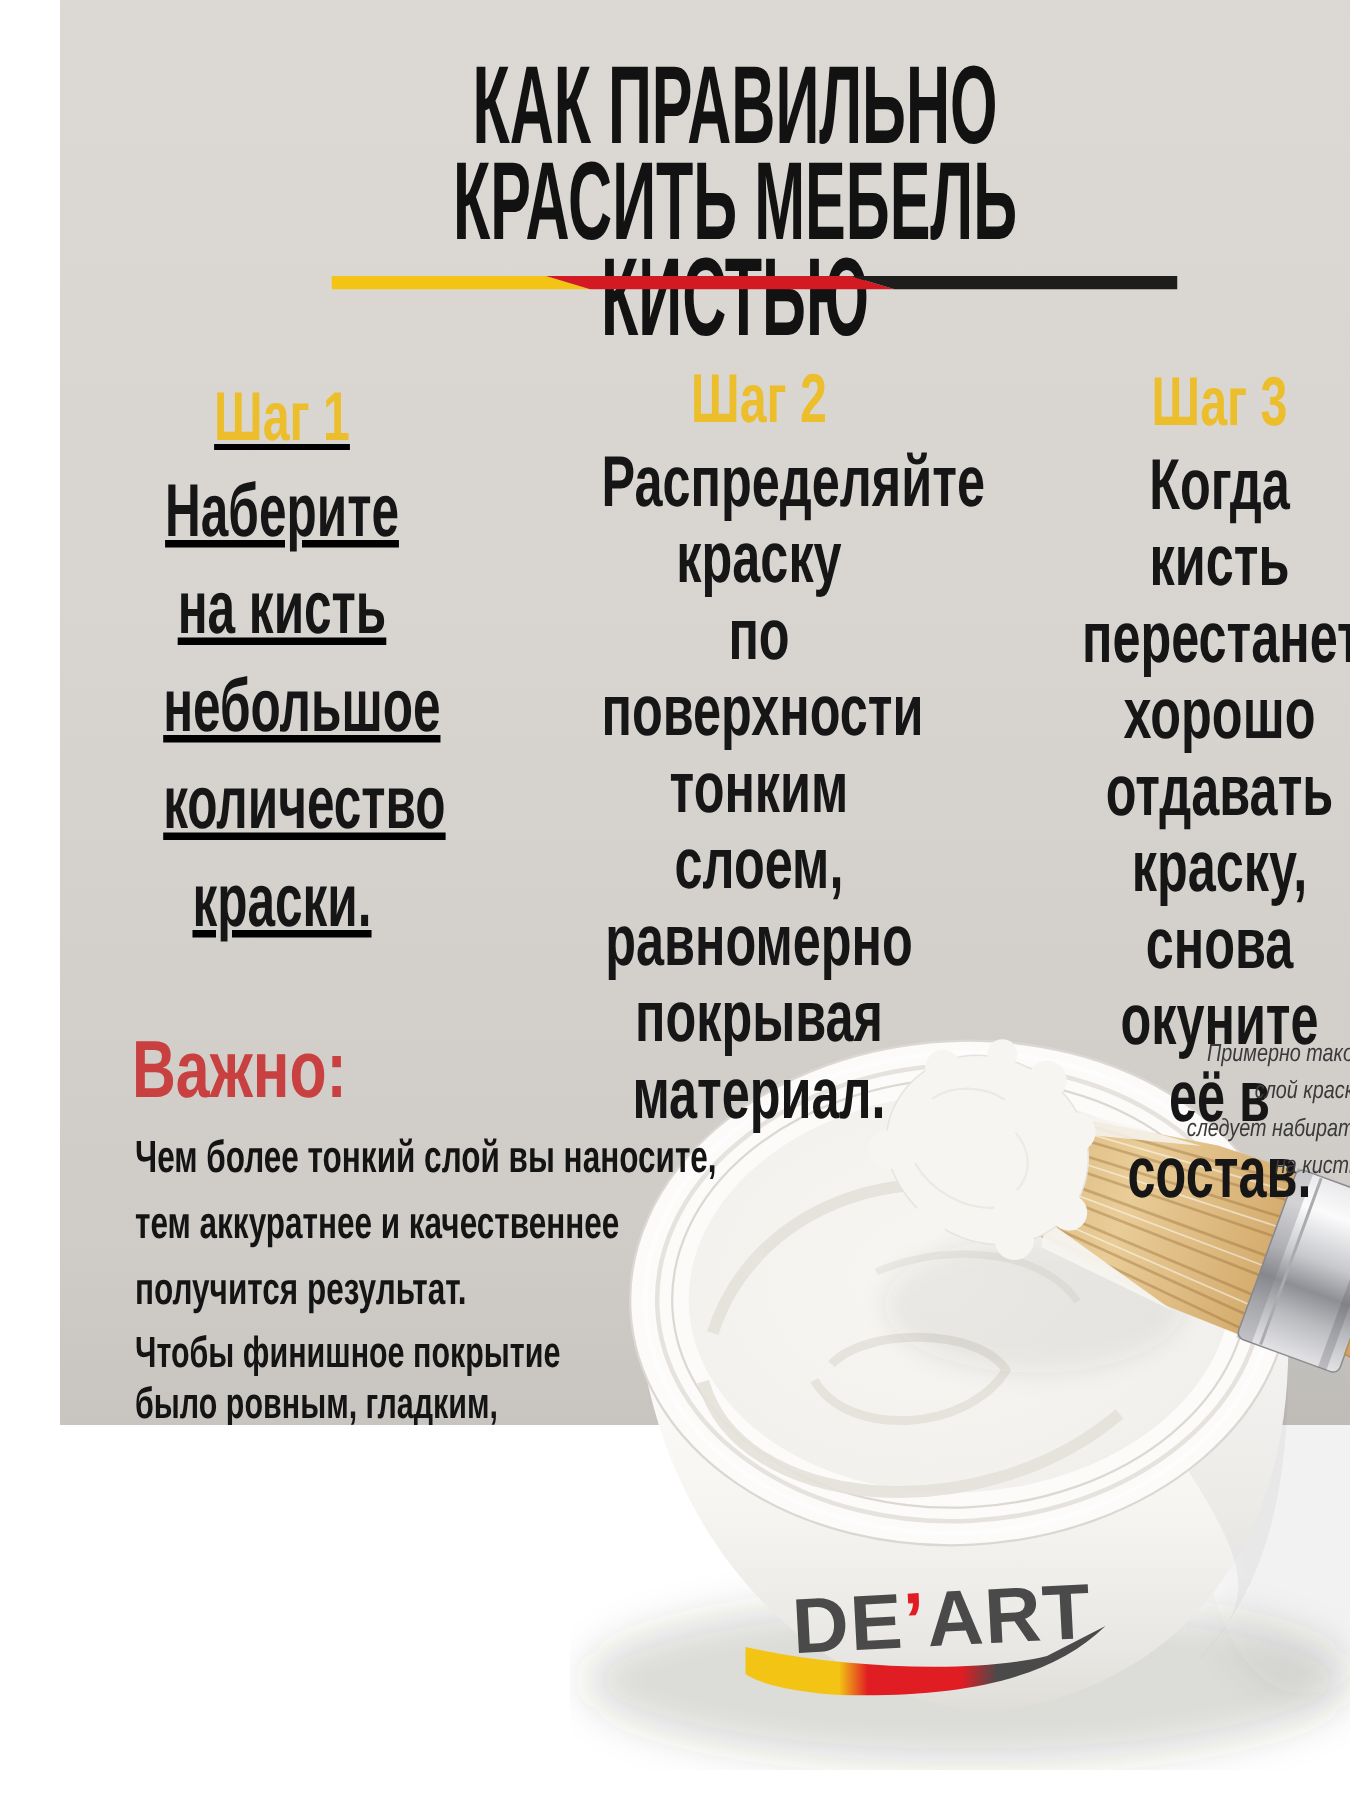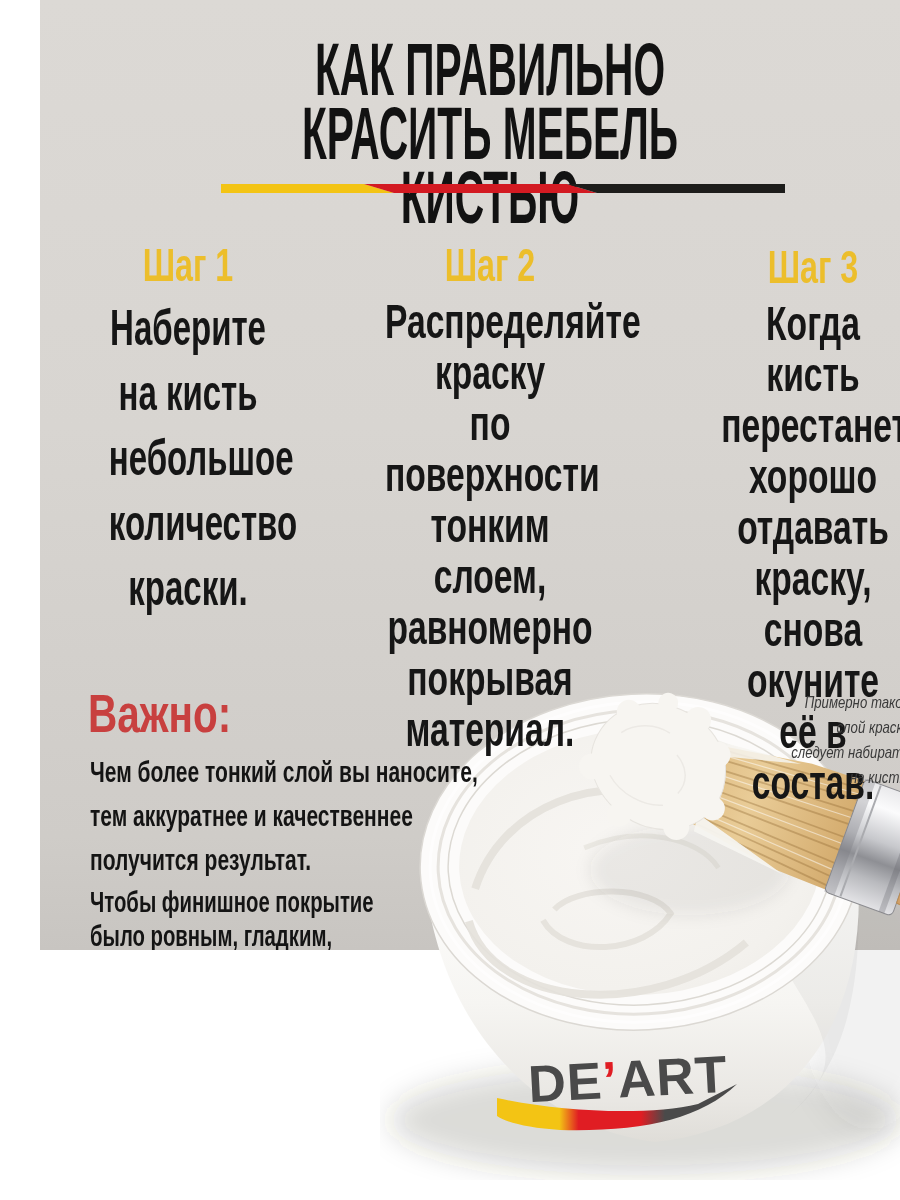--- a/index.html
+++ b/index.html
@@ -19,23 +19,23 @@
   
   .step{position:absolute; text-align:center;}
   .step-label{
     color:#ecbe2b; font-weight:bold; font-size:46px; line-height:50px;
     transform:scaleX(.7); transform-origin:center top; margin-bottom:6px;
   }
   .step-text{
     color:#161616; font-weight:bold; white-space:pre-line;
     transform-origin:center top;
   }
-  #step1{left:28px; top:240px; width:240px;}
+  #step1{left:28px; top:252px; width:240px;text-decoration:underline;}
   #step1 .step-text{font-size:50px; line-height:65px; transform:scaleX(.66);}
-  #step2{left:300px; top:240px; width:300px;}
+  #step2{left:316px; top:240px; width:300px;}
   #step2 .step-text{font-size:48px; line-height:51px; transform:scaleX(.7);}
   #step3{left:642px; top:242px; width:262px;}
   #step3 .step-text{font-size:48px; line-height:51px; transform:scaleX(.7);}
   
   .important-label{
     position:absolute; left:48px; top:686px; color:#c8403f;
     font-weight:bold; font-size:54px; line-height:54px;
     transform:scaleX(.75); transform-origin:left top;
   }
   .para{

